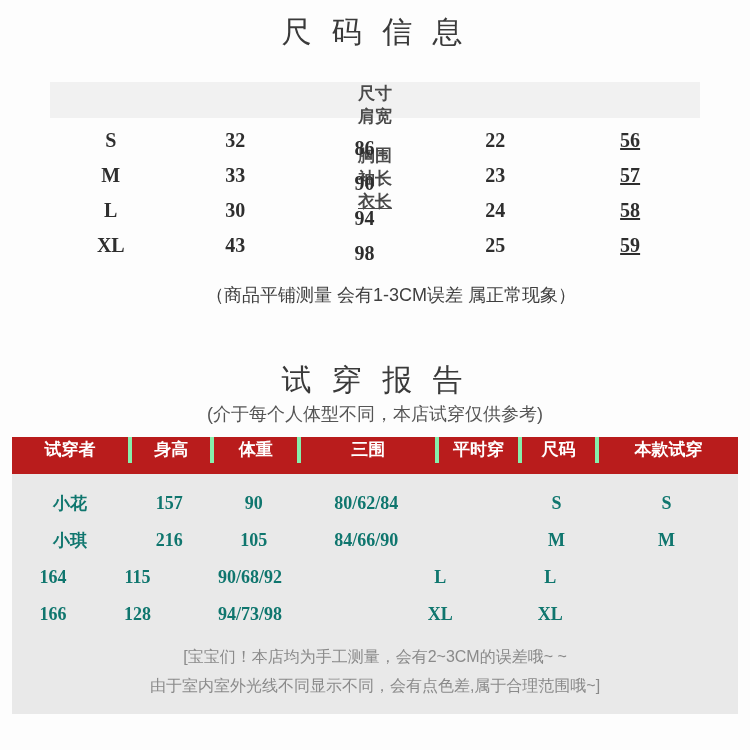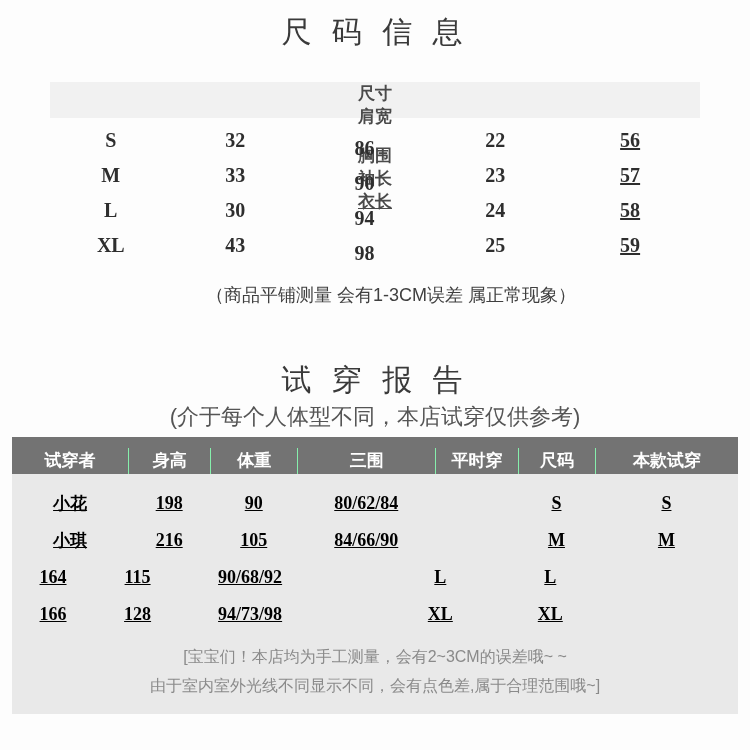--- a/index.html
+++ b/index.html
@@ -26,42 +26,42 @@
   .t1-head .c{font-size:17px;font-weight:bold;color:#4a4a4a;}
   .t1-body{padding-top:5px;}
   .t1-body .c{font-size:20px;font-weight:bold;color:#2e2e2e;
     font-family:"Liberation Serif","DejaVu Serif",serif;}
   .note1{
     position:absolute;left:0;top:283px;width:750px;text-align:center;
     font-size:18px;color:#3f3f3f;margin-left:16px;
   }
   .subtitle2{
     position:absolute;left:0;top:402px;width:750px;text-align:center;
-    font-size:22px;color:#555555;
+    font-size:18px;color:#555555;
   }
   
   .panel{position:absolute;left:12px;top:437px;width:726px;height:277px;background:#e9e9e9;}
-  .t2-head{display:flex;height:37px;background:#737373;align-items:flex-end;}
+  .t2-head{display:flex;height:37px;background:#b91c1c;align-items:flex-start;}
   .t2-head .c{
     text-align:center;font-size:17px;font-weight:bold;color:#ffffff;
-    border-left:1px solid #86efac;height:26px;line-height:26px;
+    border-left:4px solid #86efac;height:26px;line-height:26px;
   }
   .t2-head .c:first-child{border-left:none;}
   .t2-row{display:flex;align-items:center;height:37px;}
   .t2-body{padding-top:11px;}
   .t2 .c,.t2-head .c,.t2-row .c{box-sizing:border-box;}
   .w1{width:16.0%;}
   .w2{width:11.3%;}
   .w3{width:12.0%;}
   .w4{width:19.0%;}
   .w5{width:11.4%;}
   .w6{width:10.6%;}
   .w7{width:19.7%;}
-  .t2-row .c{text-align:center;font-size:18px;font-weight:bold;color:#000000;
-    font-family:"Liberation Serif","DejaVu Serif",serif;text-decoration:underline;}
+  .t2-row .c{text-align:center;font-size:18px;font-weight:bold;color:#0f766e;
+    font-family:"Liberation Serif","DejaVu Serif",serif;}
   .t2-row .name{font-family:"Liberation Sans","DejaVu Sans",sans-serif;font-size:17px;}
   .panel-foot{
     position:absolute;left:0;bottom:14px;width:726px;text-align:center;
     font-size:16px;color:#8a8a8a;line-height:29px;
   }
 </style>
 </head>
 <body>
 
 <div class="page">
@@ -119,21 +119,21 @@
       <div class="c w2">身高</div>
       <div class="c w3">体重</div>
       <div class="c w4">三围</div>
       <div class="c w5">平时穿</div>
       <div class="c w6">尺码</div>
       <div class="c w7">本款试穿</div>
     </div>
     <div class="t2-body">
       <div class="t2-row">
         <div class="c w1 name">小花</div>
-        <div class="c w2">198</div>
+        <div class="c w2">157</div>
         <div class="c w3">90</div>
         <div class="c w4">80/62/84</div>
         <div class="c w5"></div>
         <div class="c w6">S</div>
         <div class="c w7">S</div>
       </div>
       <div class="t2-row">
         <div class="c w1 name">小琪</div>
         <div class="c w2">216</div>
         <div class="c w3">105</div>

